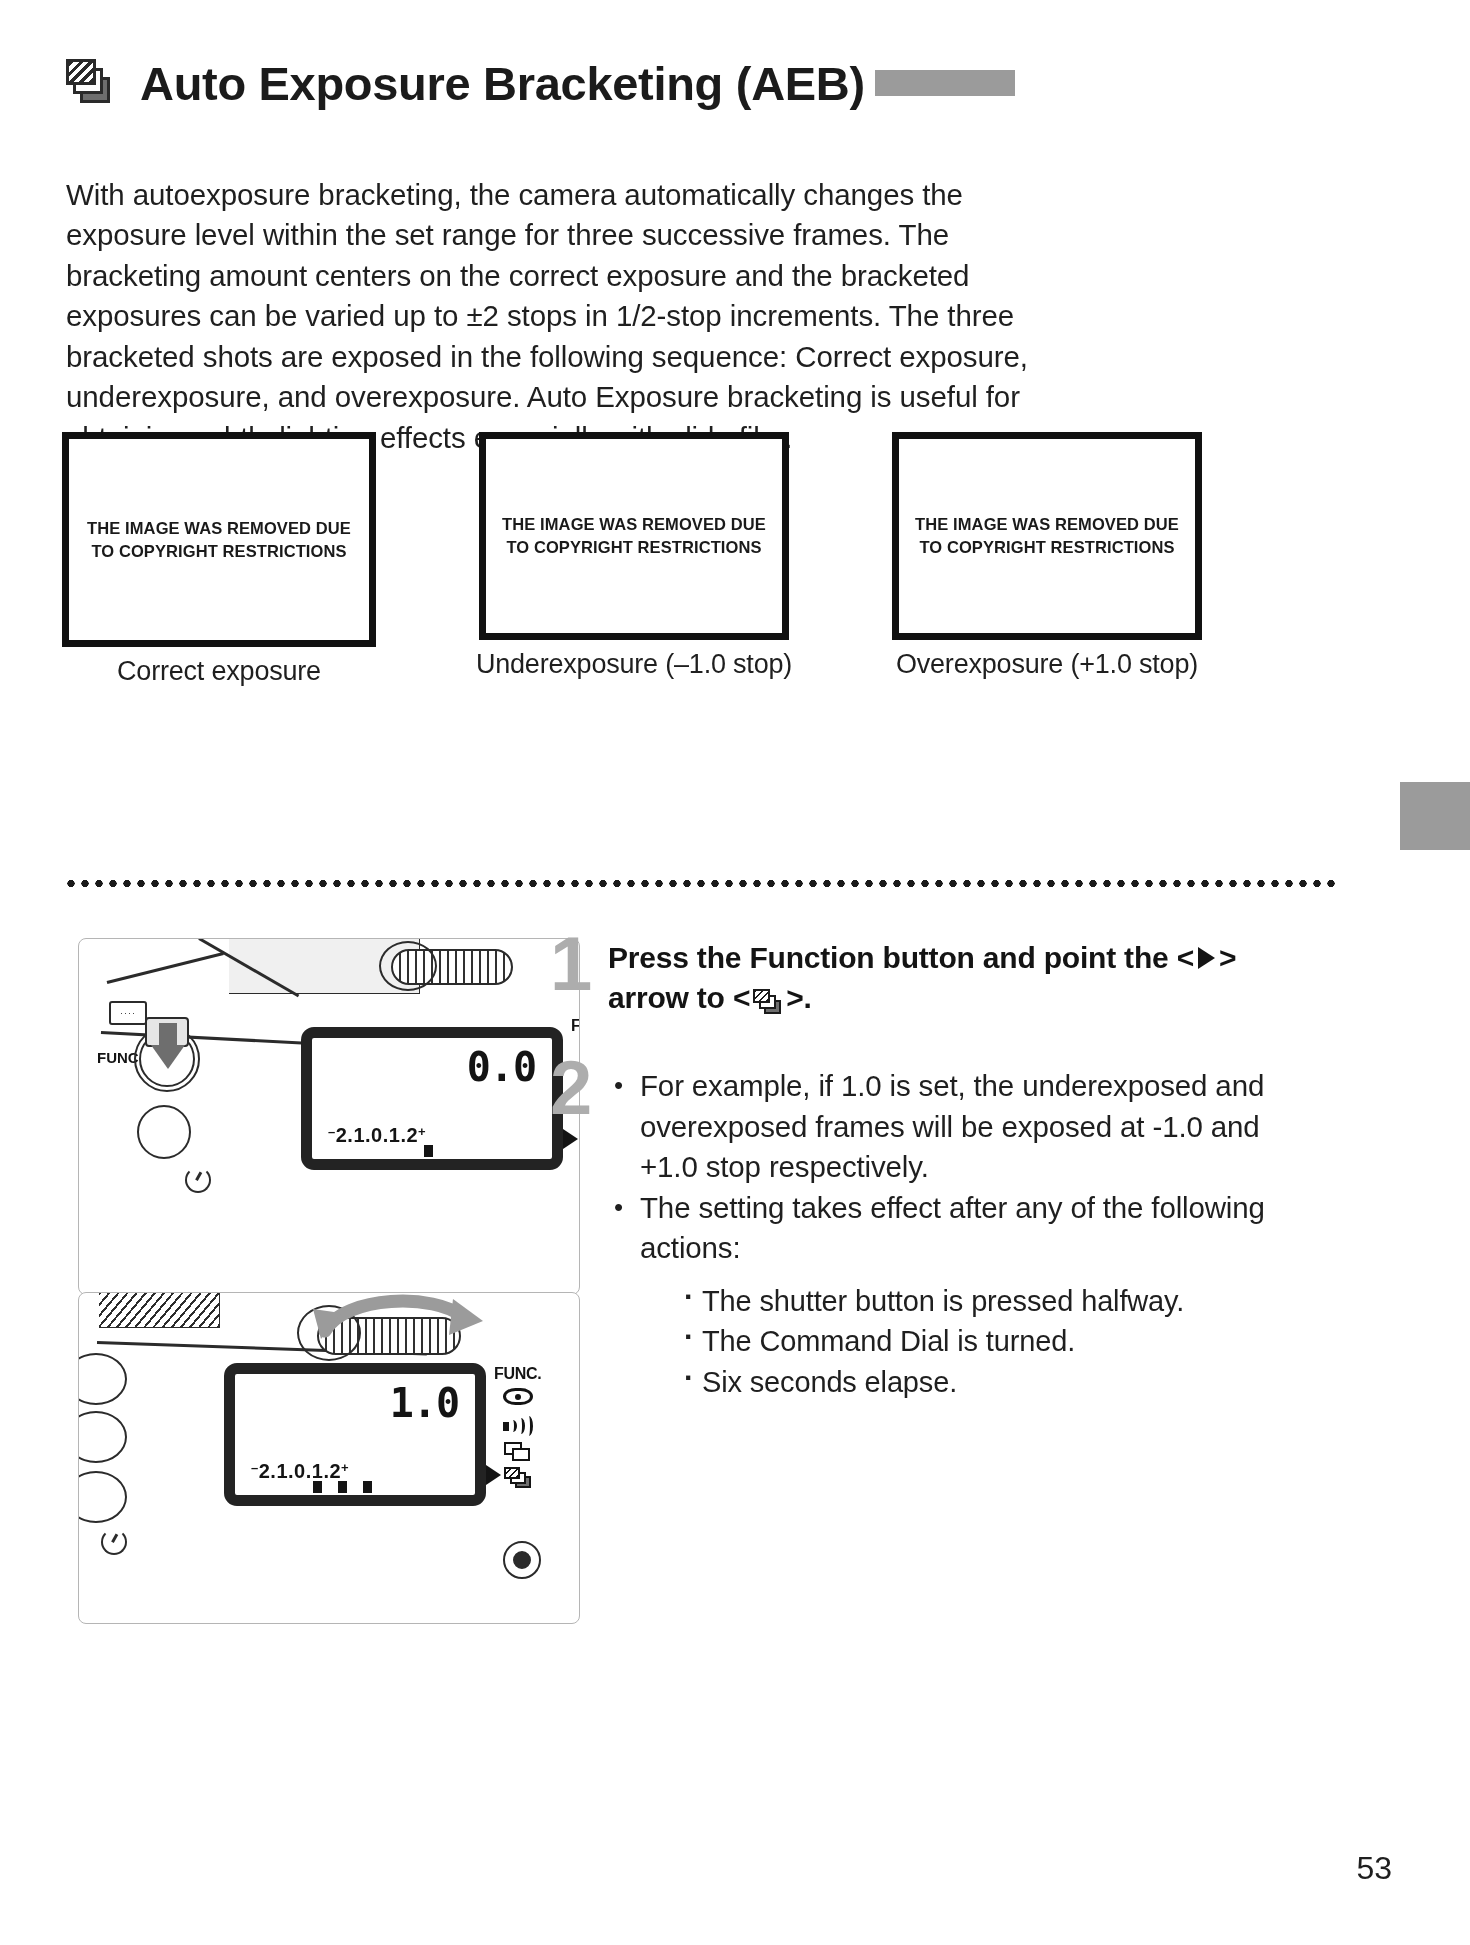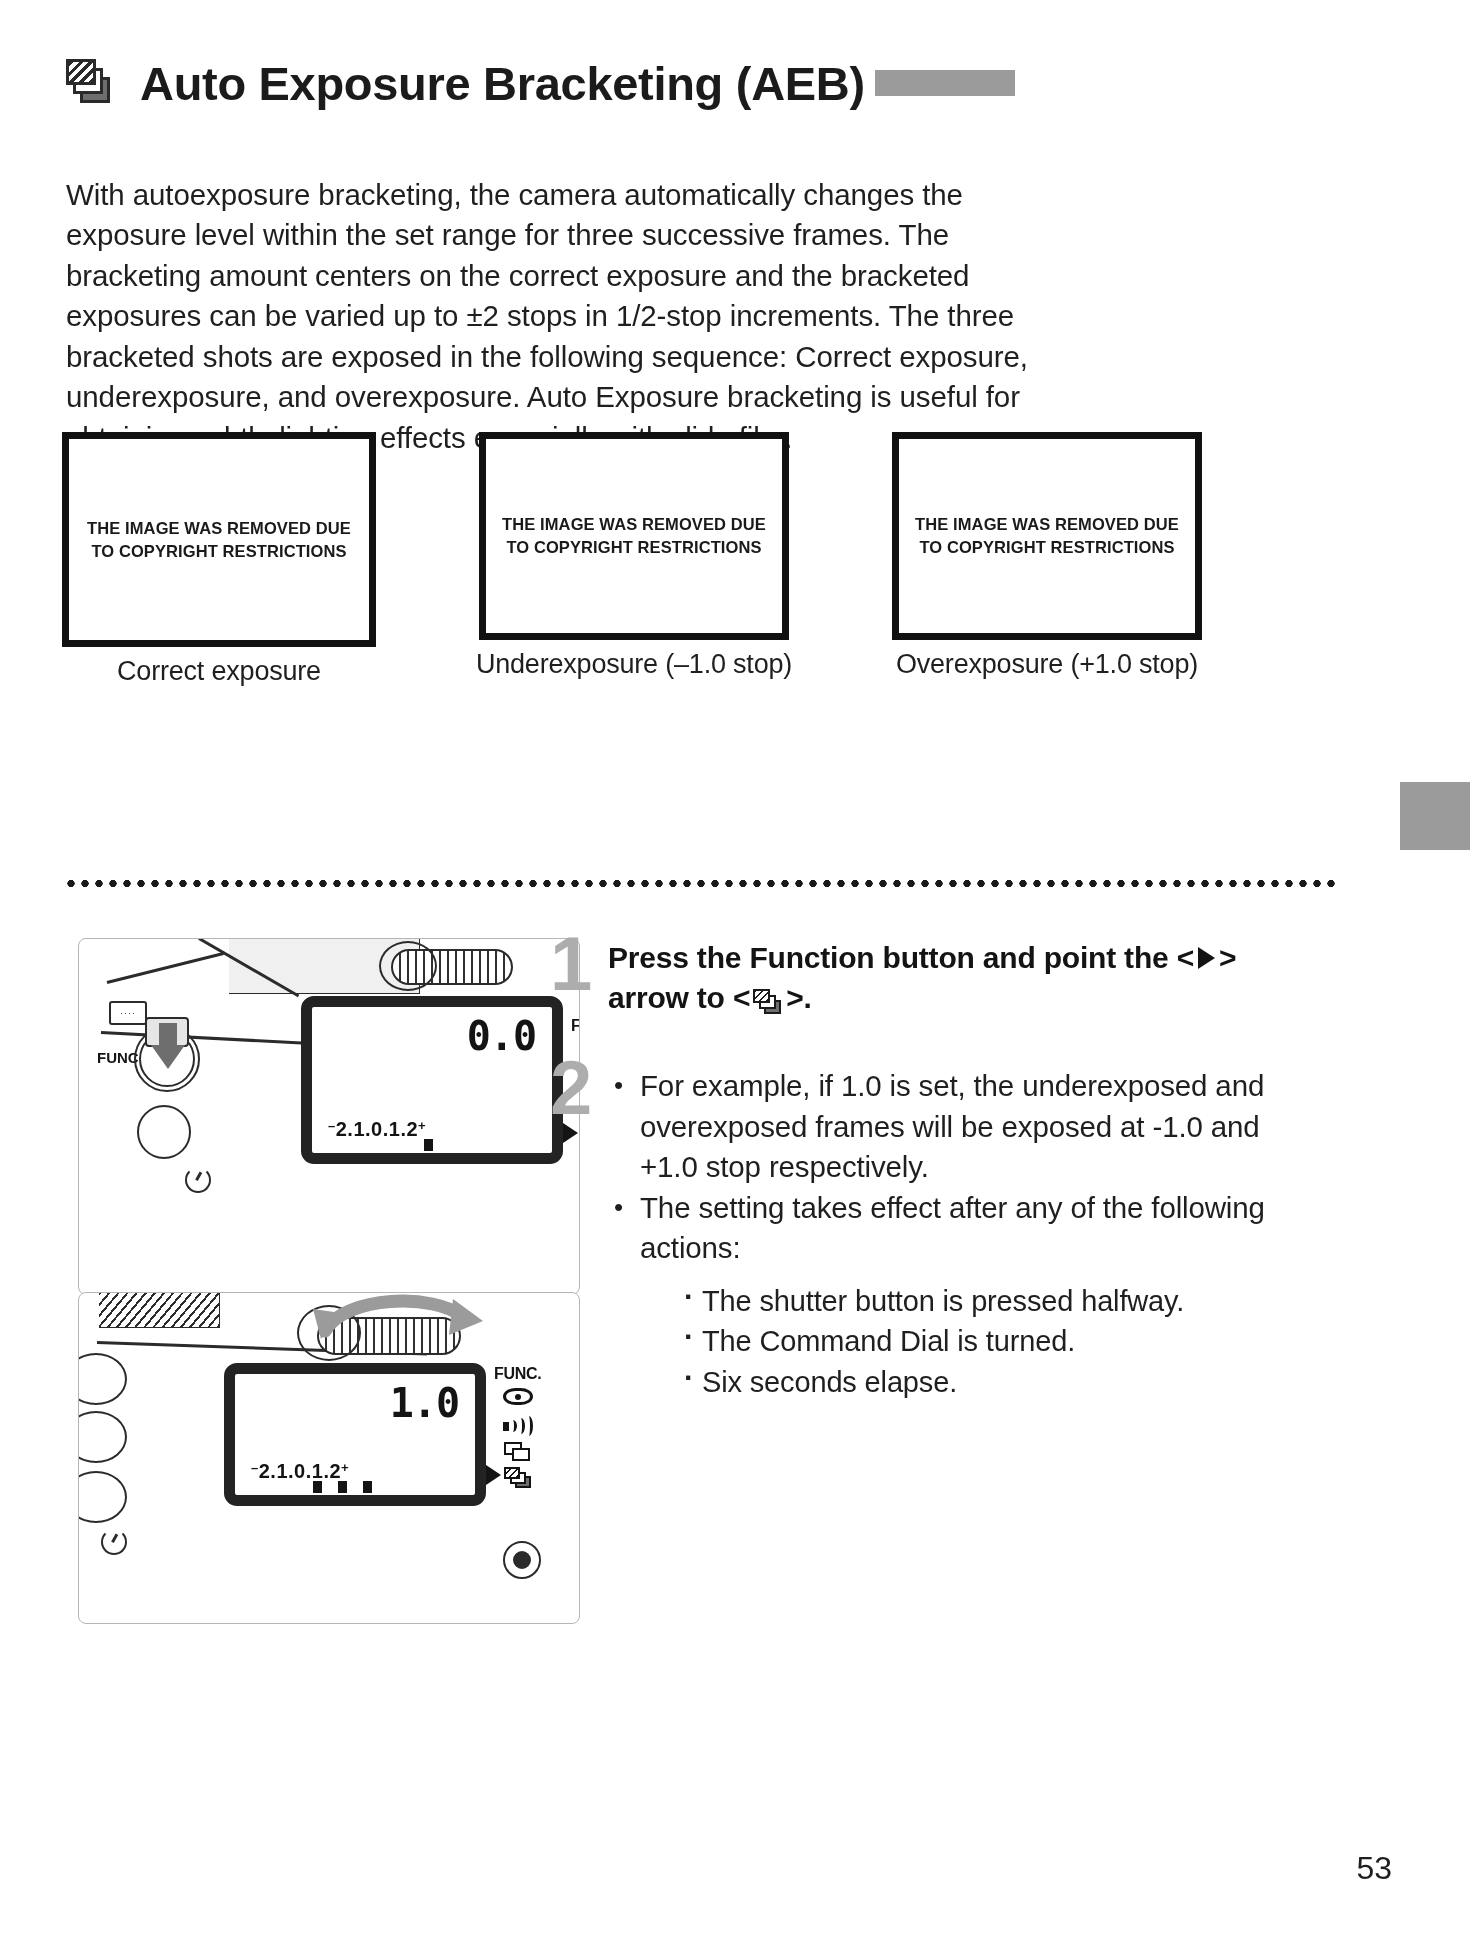--- a/index.html
+++ b/index.html
@@ -156,21 +156,21 @@
   }
 
   
   .lcd {
     position: absolute;
     background: #ffffff;
     border: 11px solid #232323;
     border-radius: 13px;
     box-sizing: border-box;
   }
-  #lcd1 { left: 222px; top: 57px; width: 262px; height: 168px; }
+  #lcd1 { left: 222px; top: 88px; width: 262px; height: 143px; }
   #lcd2 { left: 145px; top: 70px; width: 262px; height: 143px; }
 
   .lcd-value {
     position: absolute;
     right: 16px;
     top: 6px;
     font-family: "DejaVu Sans Mono", monospace;
     font-size: 40px;
     font-weight: bold;
     letter-spacing: -1px;

